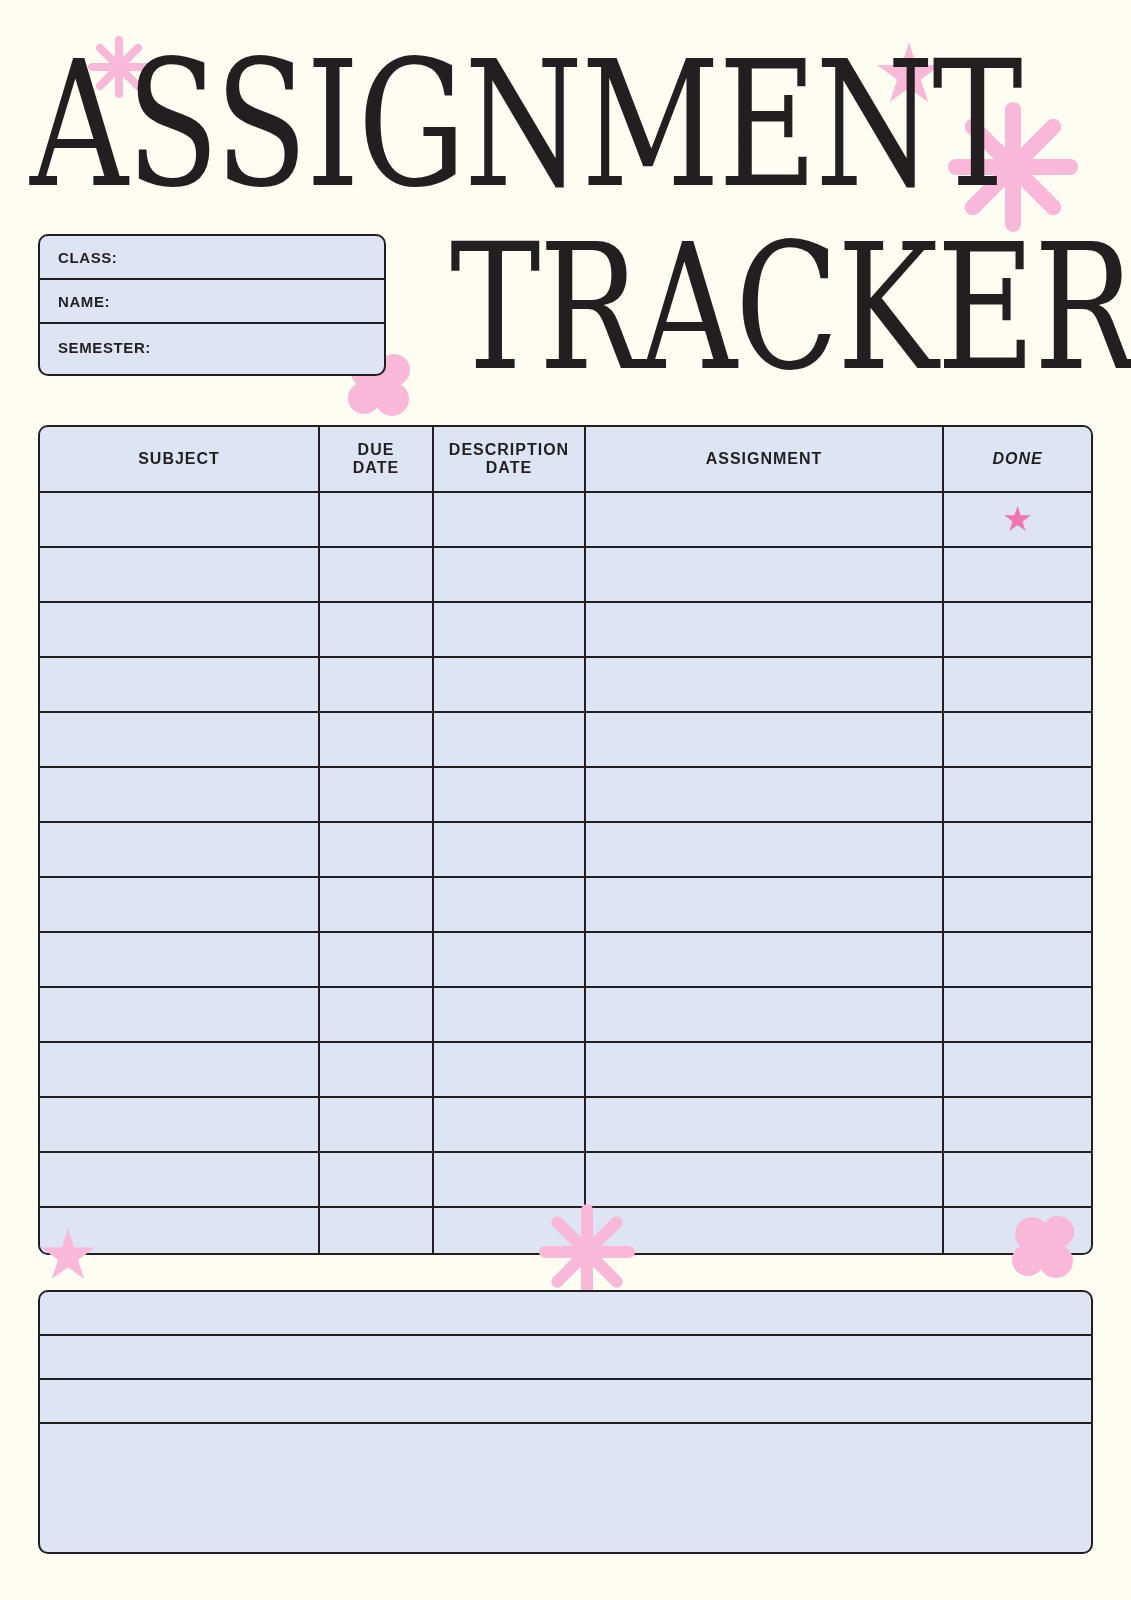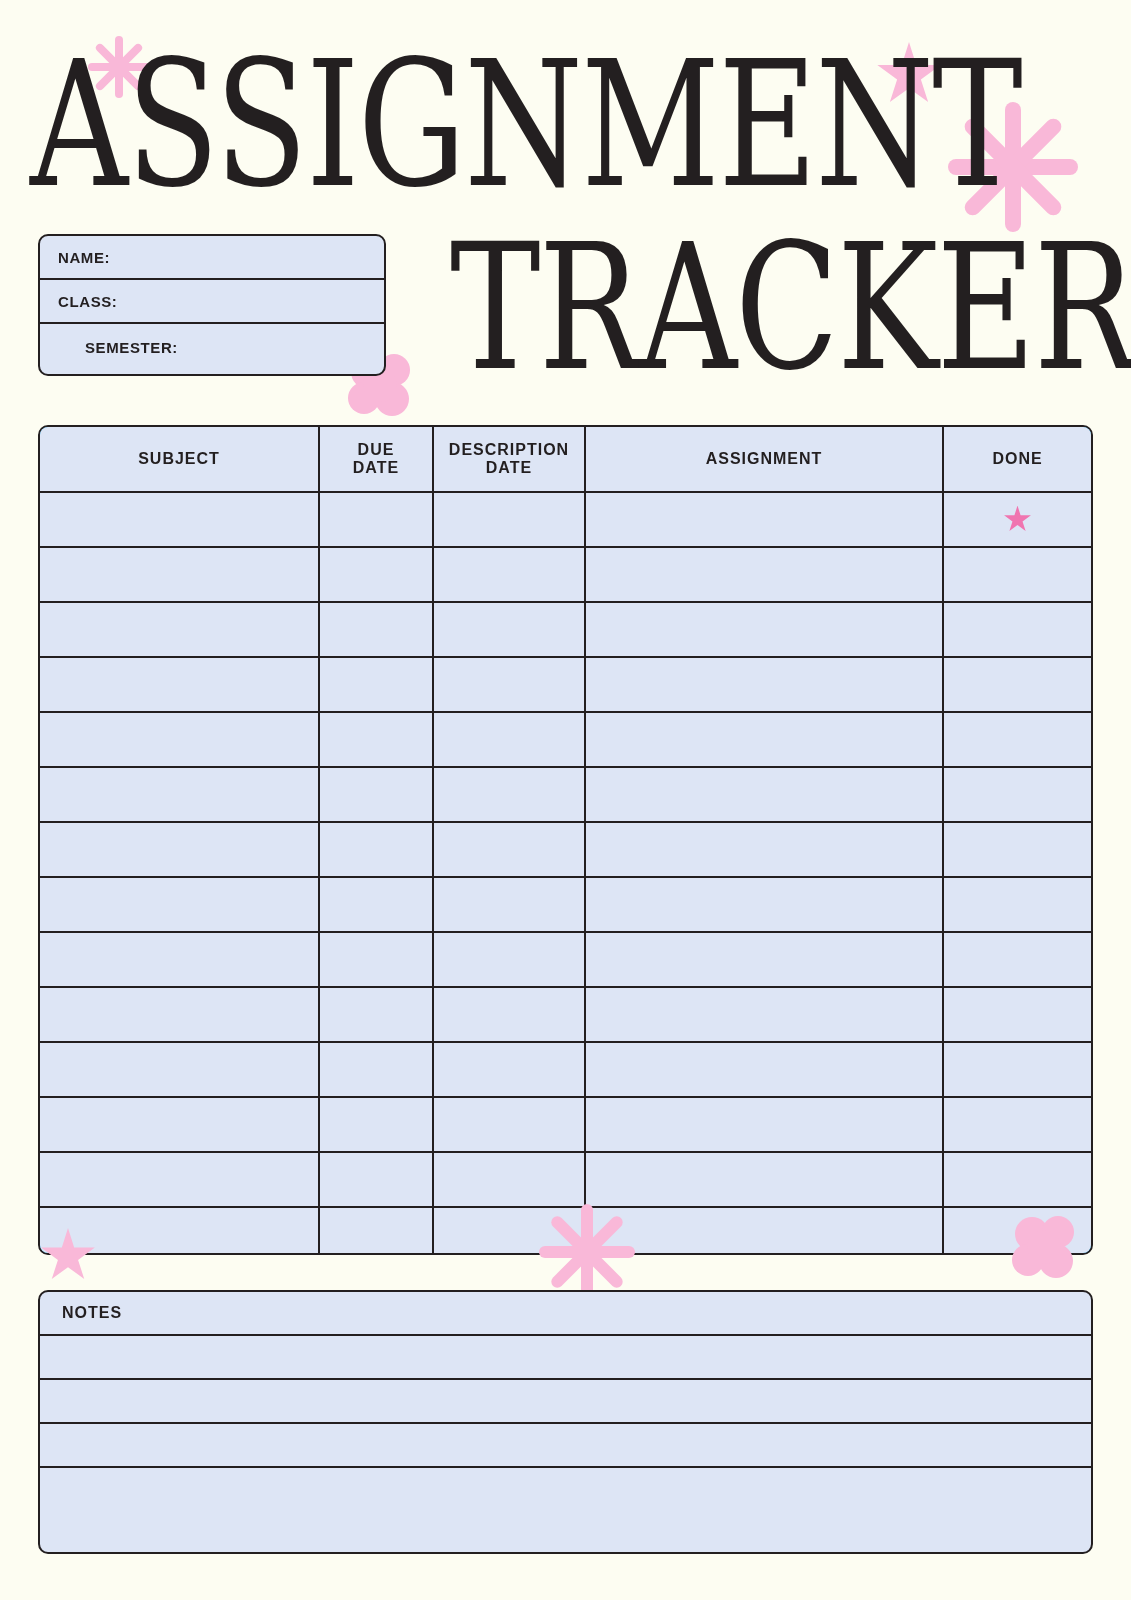--- a/index.html
+++ b/index.html
@@ -78,21 +78,20 @@
     padding-left: 18px;
     border-bottom: 2px solid #231f20;
     font-size: 15px;
     font-weight: bold;
     letter-spacing: 0.6px;
     color: #231f20;
   }
   .info-row:last-child {
     border-bottom: none;
     height: 46px;
-    margin-left: 27px;
   }
 
   
   .table-box {
     position: absolute;
     left: 38px;
     top: 425px;
     width: 1055px;
     height: 830px;
     border: 2px solid #231f20;
@@ -110,20 +109,21 @@
   table.tracker th,
   table.tracker td {
     border-right: 2px solid #231f20;
     border-bottom: 2px solid #231f20;
     background: #dde5f5;
     padding: 0;
   }
   table.tracker th:last-child,
   table.tracker td:last-child {
     border-right: none;
+    font-style: italic;
   }
   table.tracker tr:last-child td {
     border-bottom: none;
   }
   table.tracker th {
     height: 64px;
     font-size: 16px;
     font-weight: bold;
     letter-spacing: 1px;
     color: #231f20;
@@ -221,24 +221,24 @@
   </svg>
 </div>
 
 <div class="title-wrap">
   <div class="title-line1">ASSIGNMENT</div>
   <div class="title-line2">TRACKER</div>
 </div>
 
 <div class="info-box">
   <div class="info-row">
-    <span>NAME:</span>
+    <span>CLASS:</span>
   </div>
   <div class="info-row">
-    <span>CLASS:</span>
+    <span>NAME:</span>
   </div>
   <div class="info-row">
     <span>SEMESTER:</span>
   </div>
 </div>
 
 <div class="table-box">
   <table class="tracker">
     <colgroup>
       <col class="col-subject">
@@ -386,18 +386,17 @@
       <circle cx="24" cy="20" r="17"></circle>
       <circle cx="50" cy="18" r="16"></circle>
       <circle cx="20" cy="46" r="16"></circle>
       <circle cx="48" cy="47" r="17"></circle>
       <circle cx="36" cy="33" r="17"></circle>
     </g>
   </svg>
 </div>
 
 <div class="notes-box">
-  <div class="notes-title">NOTES</div>
   <div class="notes-line"></div>
   <div class="notes-line"></div>
   <div class="notes-line"></div>
   <div class="notes-line last"></div>
 </div>
 
 </body></html>

